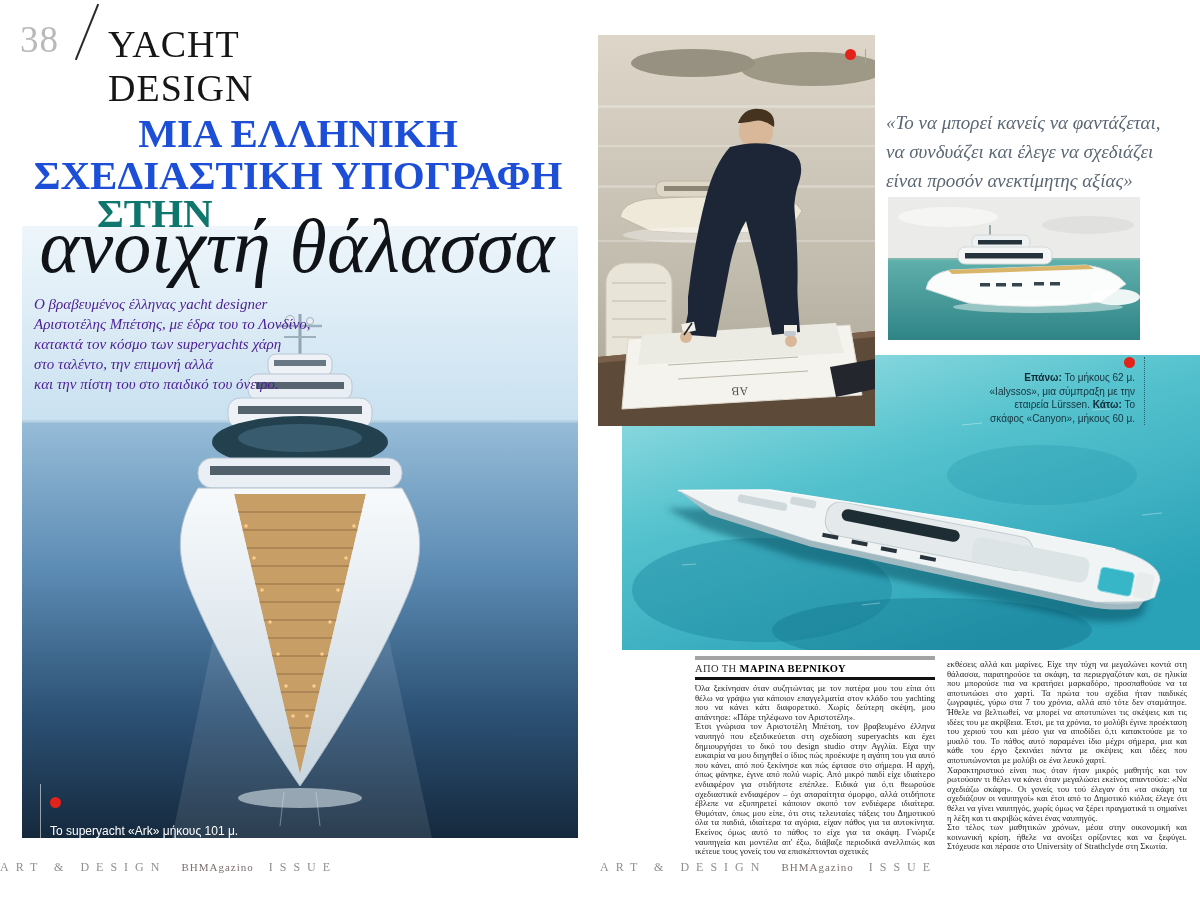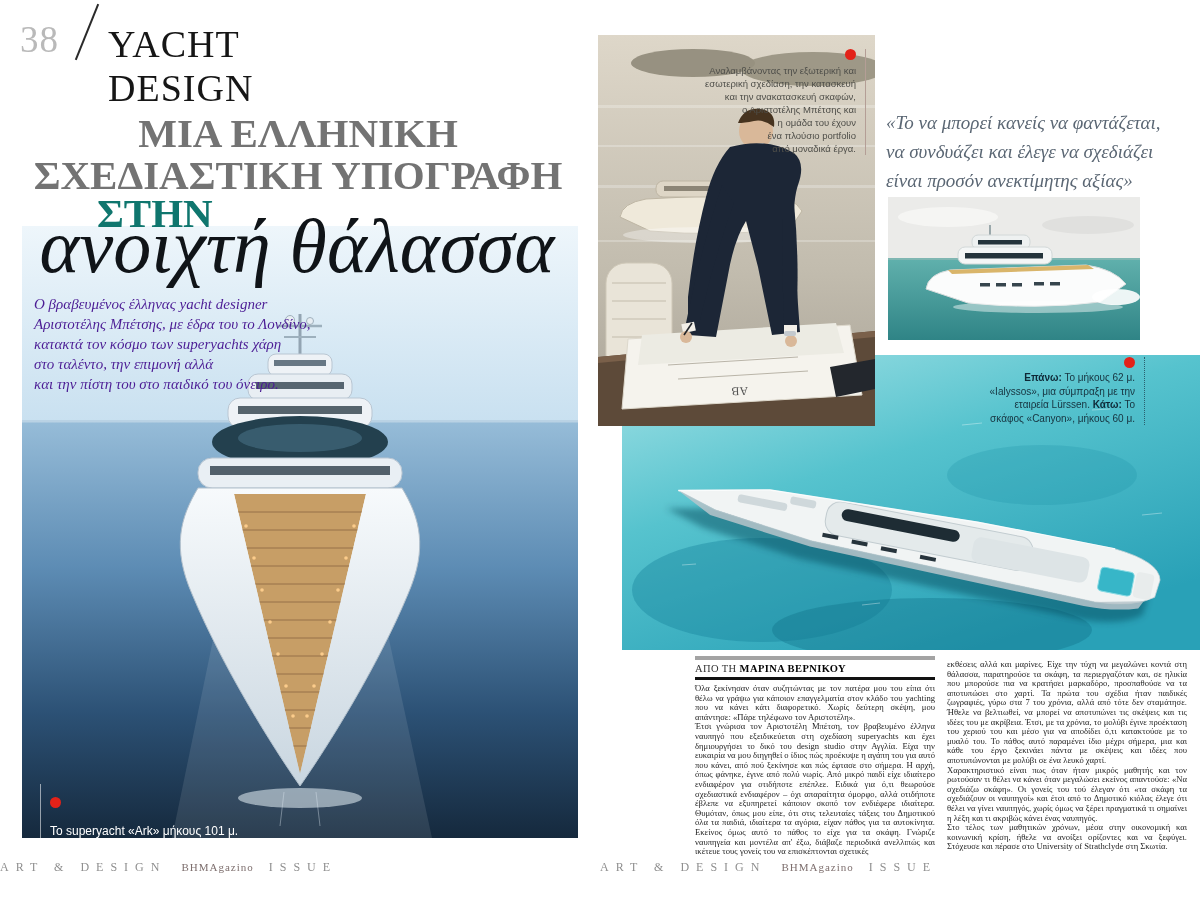--- a/index.html
+++ b/index.html
@@ -7,21 +7,21 @@
           font-family:"Liberation Serif",serif;}
   .abs{position:absolute;}
 
   
   #hdr{left:20px;top:6px;width:260px;height:58px;}
   #hdr .num{position:absolute;left:0;top:12px;font-size:37px;color:#b9b9b9;letter-spacing:1px;}
   #hdr .slash{position:absolute;left:66px;top:-4px;width:2px;height:60px;background:#2a2a2a;transform:rotate(22deg);}
   #hdr .sect{position:absolute;left:88px;top:16px;font-size:38px;color:#161616;letter-spacing:1px;}
 
   
-  #hl12{left:20px;top:112px;width:556px;text-align:center;font-weight:bold;font-size:41px;line-height:42px;color:#737373;z-index:6;}
+  #hl12{left:20px;top:112px;width:556px;text-align:center;font-weight:bold;font-size:41px;line-height:42px;color:#1d4ed8;z-index:6;}
   #hl3{left:97px;top:192px;font-weight:bold;font-size:41px;line-height:42px;color:#0f766e;z-index:6;}
   #hlscript{left:14px;top:206px;width:566px;text-align:center;font-style:italic;font-size:76px;line-height:80px;color:#101418;z-index:6;}
 
   
   #ark-img{left:22px;top:226px;width:556px;height:612px;z-index:1;}
 
   #intro{left:34px;top:294px;font-style:italic;font-size:15px;line-height:20px;color:#4c1d95;
          white-space:pre-line;z-index:7;}
 
   
@@ -294,27 +294,20 @@
       <rect x="84" y="288" width="13" height="9" fill="#f2efe8" transform="rotate(-12 90 292)"></rect>
       <circle cx="88" cy="302" r="6" fill="#d9b899"></circle>
       <line x1="86" y1="300" x2="94" y2="288" stroke="#22252a" stroke-width="1.6"></line>
       <path d="M196 168 Q 202 230 198 292 L 186 294 Q 184 230 184 176 Z" fill="#1c2636"></path>
       <rect x="186" y="290" width="13" height="8" fill="#f2efe8"></rect>
       <circle cx="193" cy="306" r="6" fill="#d9b899"></circle>
       <rect x="186" y="296" width="12" height="5" rx="2" fill="#c3c9ce"></rect>
     </svg>
     <div class="cap" id="cap-portrait">
       <div class="dot" style="background:#e32219;"></div>
-      <div>Αναλαμβάνοντας την εξωτερική και
-εσωτερική σχεδίαση, την κατασκευή
-και την ανακατασκευή σκαφών,
-ο Αριστοτέλης Μπέτσης και
-η ομάδα του έχουν
-ένα πλούσιο portfolio
-από μοναδικά έργα.</div>
     </div>
   </div>
 
   <div class="abs" id="quote">«Το να μπορεί κανείς να φαντάζεται,
 να συνδυάζει και έλεγε να σχεδιάζει
 είναι προσόν ανεκτίμητης αξίας»</div>
 
   <div class="abs" id="render">
     <svg width="252" height="143" viewBox="0 0 252 143">
       <defs>

